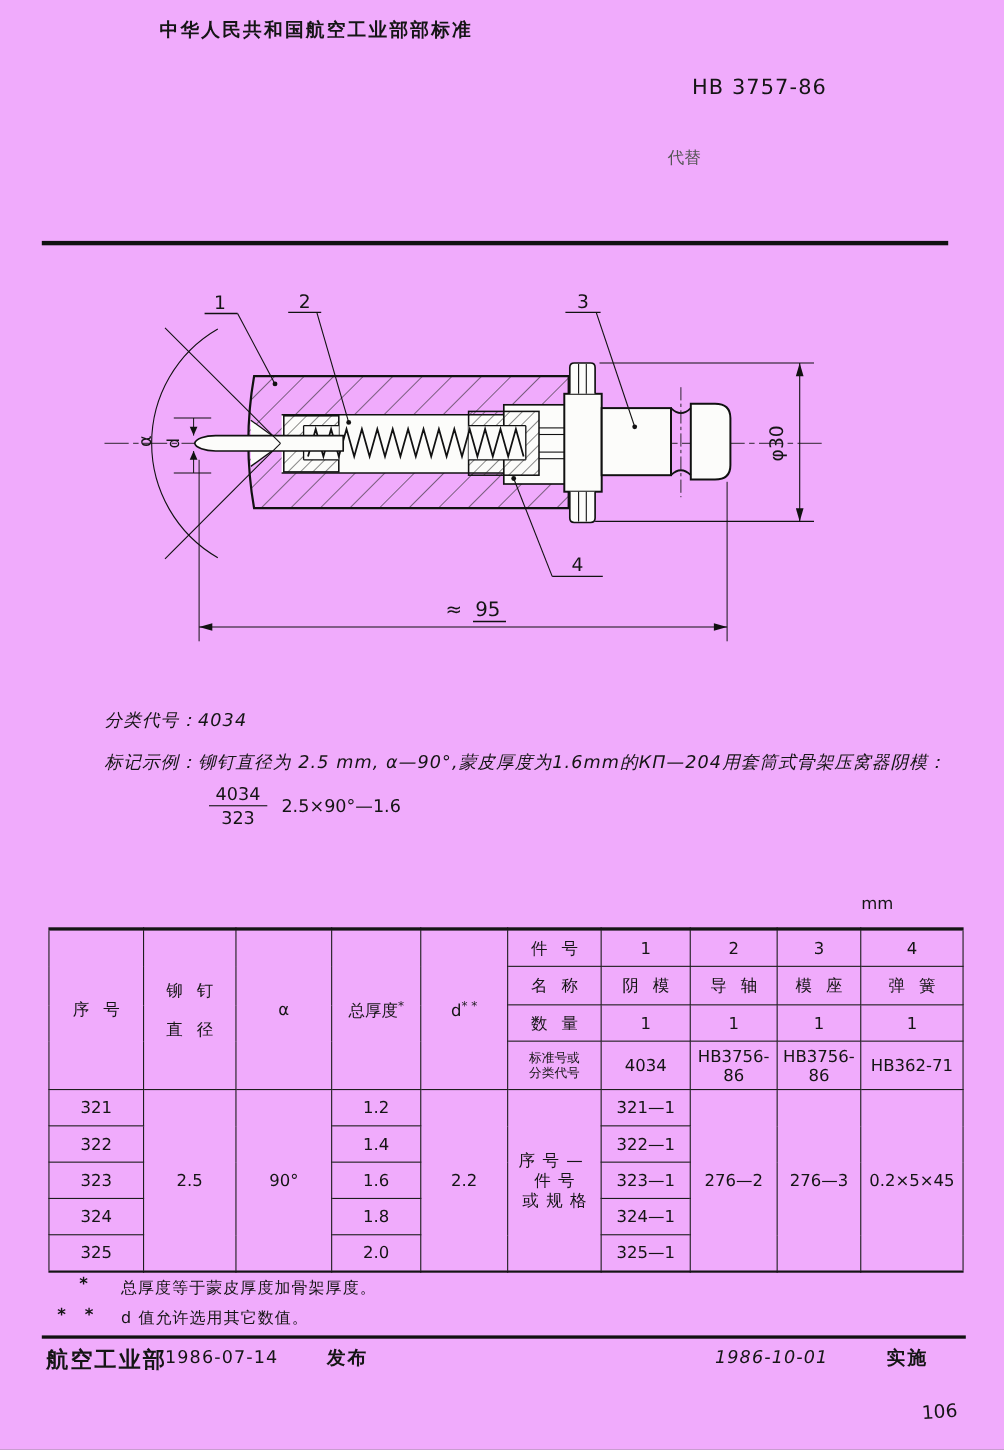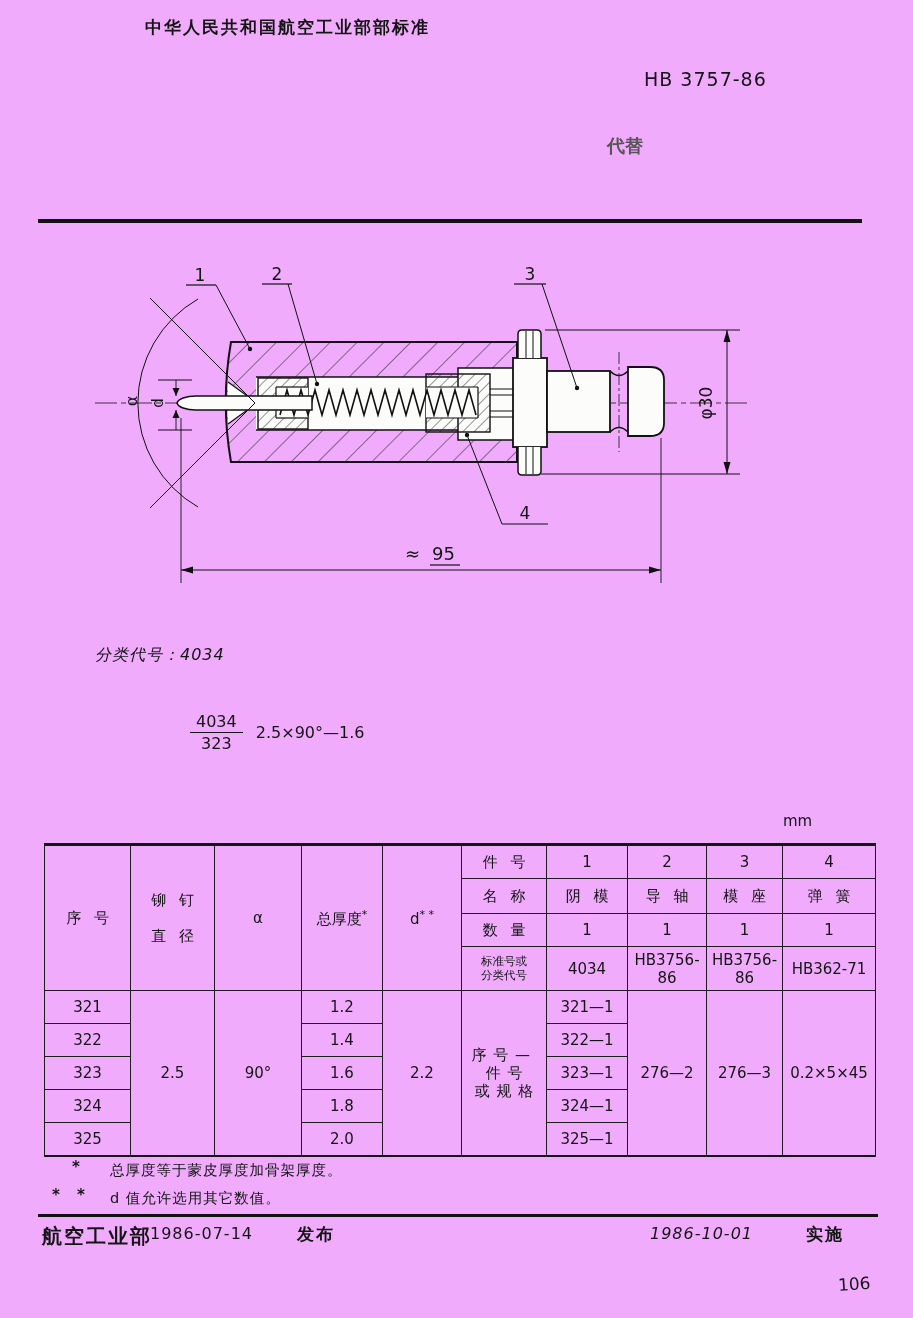--- a/index.html
+++ b/index.html
@@ -7,21 +7,21 @@
     position:relative;width:913px;height:1318px;margin:0 auto;
     background:#f0abfc;color:#151515;
     font-family:"DejaVu Sans","Liberation Sans",sans-serif;
     overflow:hidden;
     padding-left:34px;
   }
   .abs{position:absolute;}
   .org-line{font-size:17px;font-weight:bold;letter-spacing:2px;}
   .doc-title{font-size:27px;letter-spacing:5px;white-space:nowrap;}
   .std-no{font-size:19px;letter-spacing:1px;}
-  .replaces{font-size:18px;color:#555;font-weight:bold;}
+  .replaces{font-size:15px;color:#555;}
   .rule{background:#111;}
   .class-line{font-size:16px;letter-spacing:1px;white-space:nowrap;font-style:italic;}
   .frac{display:inline-block;text-align:center;vertical-align:middle;font-size:16px;}
   .frac .num{display:block;border-bottom:1.6px solid #151515;padding:0 6px 1px 6px;}
   .frac .den{display:block;padding-top:1px;}
   .desig-suffix{font-size:16px;}
   .unit-label{font-size:15px;}
   table.parts{border-collapse:collapse;table-layout:fixed;width:831px;
     border-top:3px solid #151515;border-bottom:2.5px solid #151515;}
   table.parts td{border:1.4px solid #1d1d1d;text-align:center;vertical-align:middle;
@@ -37,21 +37,21 @@
   .footer-date.slant{font-style:italic;text-align:center;}
   .page-no{font-size:17px;transform:rotate(-4deg);}
   svg text{font-family:"DejaVu Sans","Liberation Sans",sans-serif;fill:#151515;}
 </style>
 </head>
 <body>
 
 <div class="page">
 
   <div class="abs org-line" style="left:145px;top:16px;">中华人民共和国航空工业部部标准</div>
-  <div class="abs std-no" style="left:644px;top:68px;">HB 3757-86</div>
+  <div class="abs std-no" style="left:629px;top:68px;">HB 3757-86</div>
   <div class="abs replaces" style="left:607px;top:134px;">代替</div>
   <div class="abs rule" style="left:38px;top:219px;width:824px;height:4px;"></div>
 
   <svg class="abs" style="left:0;top:0;pointer-events:none;" width="913" height="1318" viewBox="0 0 913 1318">
     <defs>
       <pattern id="h1" patternUnits="userSpaceOnUse" width="19" height="19" patternTransform="rotate(45)">
         <line x1="0" y1="0" x2="0" y2="19" stroke="#2a2a2a" stroke-width="1.1"></line>
       </pattern>
       <pattern id="h2" patternUnits="userSpaceOnUse" width="8" height="8" patternTransform="rotate(45)">
         <line x1="0" y1="0" x2="0" y2="8" stroke="#2a2a2a" stroke-width="1"></line>
@@ -167,20 +167,21 @@
     </g>
     <g>
       <text x="525" y="519" font-size="17" text-anchor="middle">4</text>
       <line x1="502" y1="524" x2="548" y2="524" stroke="#111" stroke-width="1.2"></line>
       <line x1="502" y1="524" x2="467" y2="435" stroke="#111" stroke-width="1"></line>
       <circle cx="467" cy="435" r="2.2" fill="#111"></circle>
     </g>
   </svg>
 
   <div class="abs class-line" style="left:95px;top:645px;">分类代号：4034</div>
+  <div class="abs class-line" style="left:95px;top:683px;">标记示例：铆钉直径为 2.5 mm, α—90°,蒙皮厚度为1.6mm的КП—204用套筒式骨架压窝器阴模：</div>
   <div class="abs" style="left:190px;top:712px;">
     <span class="frac">
       <span class="num">4034</span>
       <span class="den">323</span>
     </span>
     <span class="desig-suffix" style="vertical-align:middle;padding-left:8px;">2.5×90°—1.6</span>
   </div>
 
   <div class="abs unit-label" style="left:783px;top:812px;">mm</div>
 

